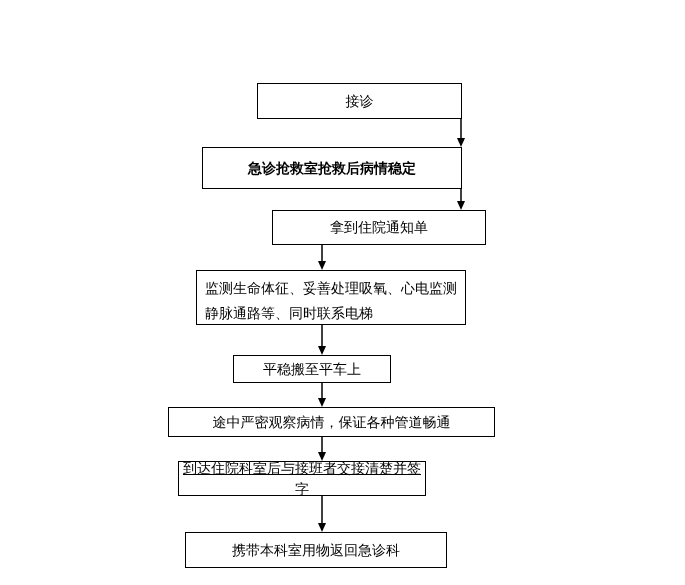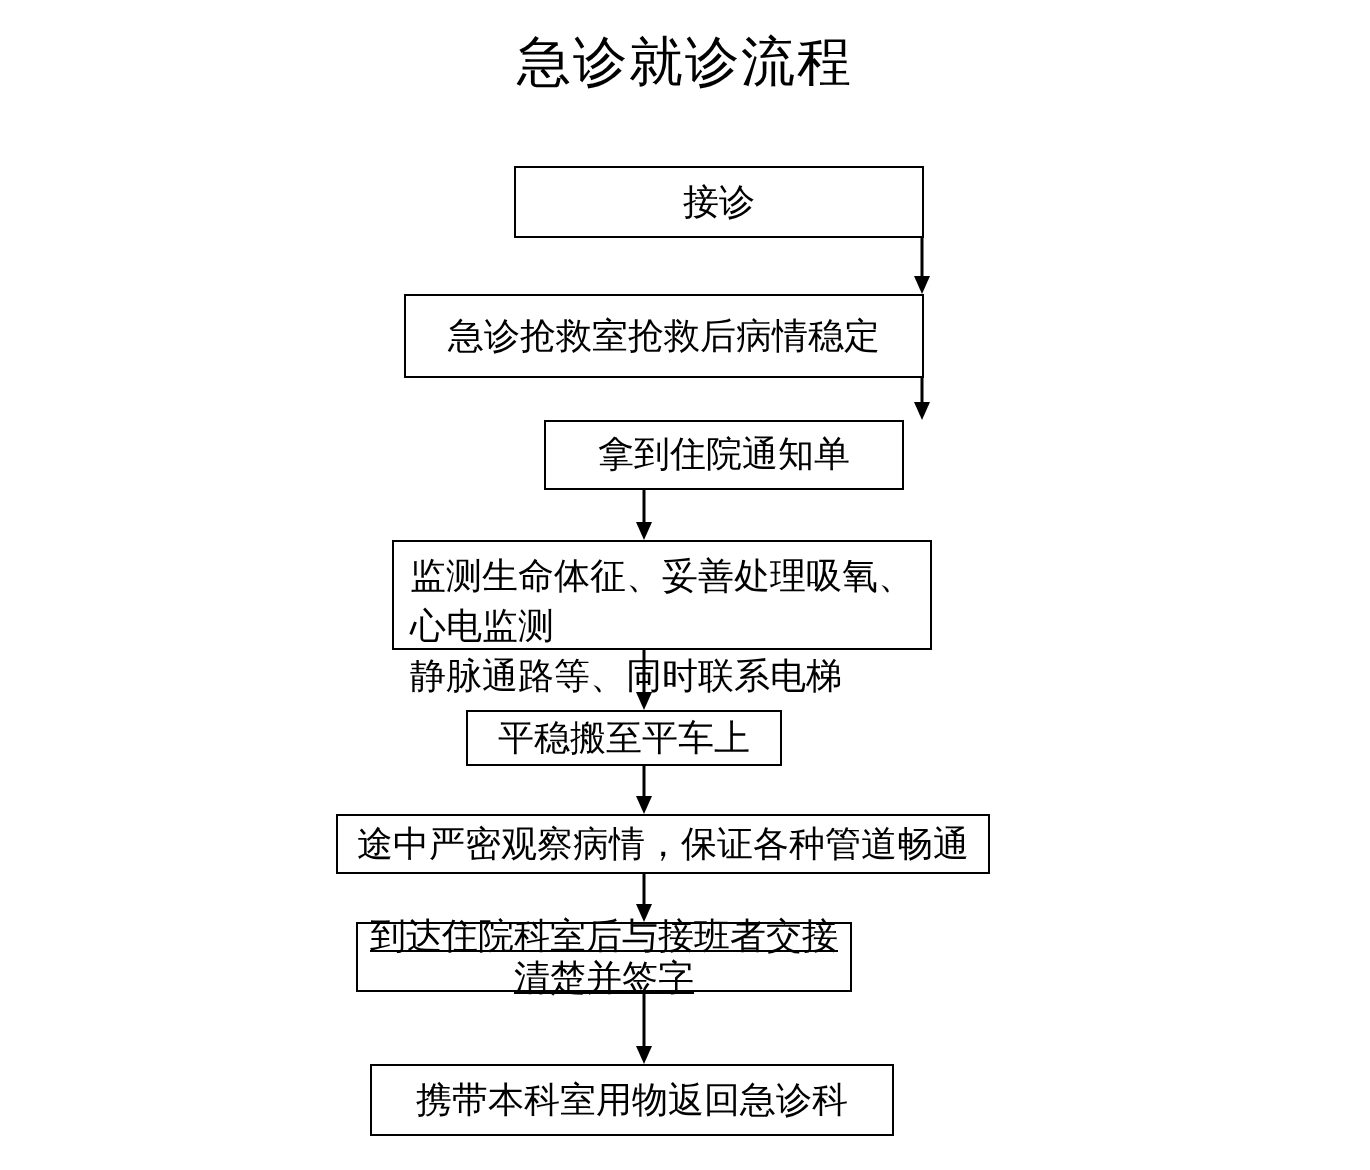--- a/index.html
+++ b/index.html
@@ -35,21 +35,21 @@
     white-space: nowrap;
   }
   .node {
     position: absolute;
     box-sizing: border-box;
     border: 1.6px solid #000000;
     background: #ffffff;
     display: flex;
     align-items: center;
     justify-content: center;
-    font-size: 18px;
+    font-size: 14px;
     line-height: 21px;
     text-align: center;
     padding: 0 4px;
   }
   .node.multiline {
     justify-content: flex-start;
     align-items: flex-start;
     text-align: left;
     padding: 5px 0 0 8px;
     line-height: 25px;
@@ -65,21 +65,20 @@
     width: 685px;
     height: 585px;
     pointer-events: none;
   }
 </style>
 </head>
 <body>
 
 <div id="flow-canvas">
 
-  <div class="chart-title">急诊就诊流程</div>
 
   <svg class="arrow-svg" viewBox="0 0 685 585" xmlns="http://www.w3.org/2000/svg">
       <g>
         <line x1="461" y1="119" x2="461" y2="139" stroke="#000000" stroke-width="1.5"></line>
         <polygon points="457,138 465,138 461,147" fill="#000000"></polygon>
       </g>
       <g>
         <line x1="461" y1="189" x2="461" y2="202" stroke="#000000" stroke-width="1.5"></line>
         <polygon points="457,201 465,201 461,210" fill="#000000"></polygon>
       </g>
@@ -102,24 +101,24 @@
       <g>
         <line x1="322" y1="496" x2="322" y2="524" stroke="#000000" stroke-width="1.5"></line>
         <polygon points="318,523 326,523 322,532" fill="#000000"></polygon>
       </g>
     </svg>
 
   <div id="nodes-layer">
       <div class="node" style="left: 257px; top: 83px; width: 205px; height: 36px;">
         <span class="node-text">接诊</span>
       </div>
-      <div class="node" style="left: 202px; top: 147px; width: 260px; height: 42px;">
+      <div class="node" style="left: 202px; top: 147px; width: 260px; height: 42px; font-weight: bold;">
         <span class="node-text">急诊抢救室抢救后病情稳定</span>
       </div>
-      <div class="node" style="left: 272px; top: 210px; width: 180px; height: 35px;">
+      <div class="node" style="left: 272px; top: 210px; width: 214px; height: 35px;">
         <span class="node-text">拿到住院通知单</span>
       </div>
       <div class="node multiline" style="left: 196px; top: 270px; width: 270px; height: 55px; font-family: Liberation Serif, serif;">
         <span class="node-text">监测生命体征、妥善处理吸氧、心电监测
 静脉通路等、同时联系电梯</span>
       </div>
       <div class="node" style="left: 233px; top: 355px; width: 158px; height: 28px;">
         <span class="node-text">平稳搬至平车上</span>
       </div>
       <div class="node" style="left: 168px; top: 407px; width: 327px; height: 30px;">

